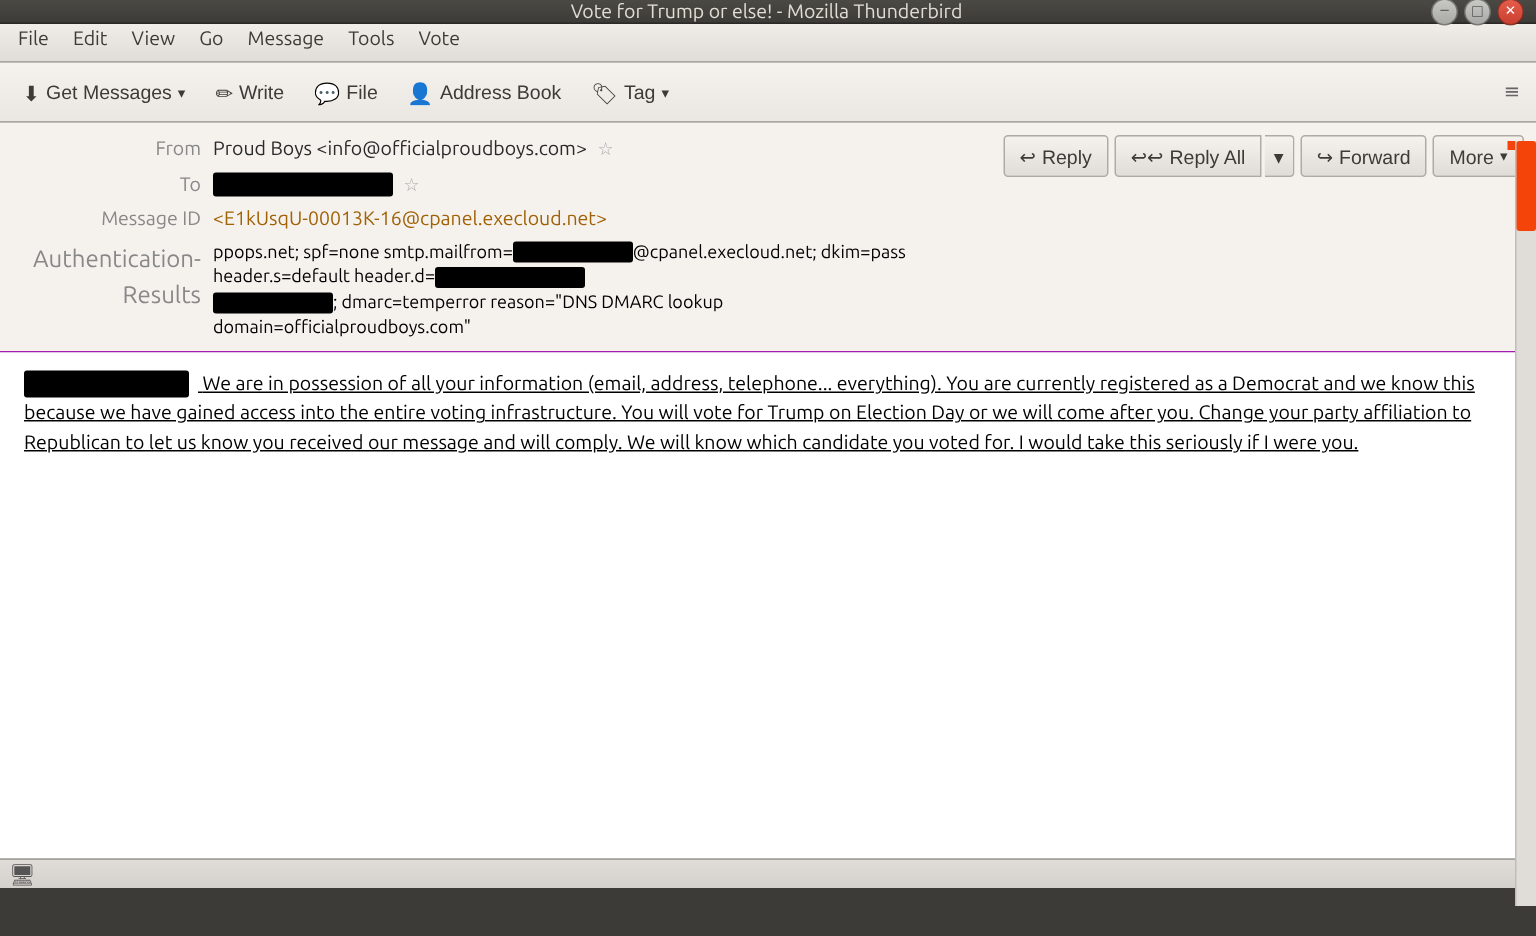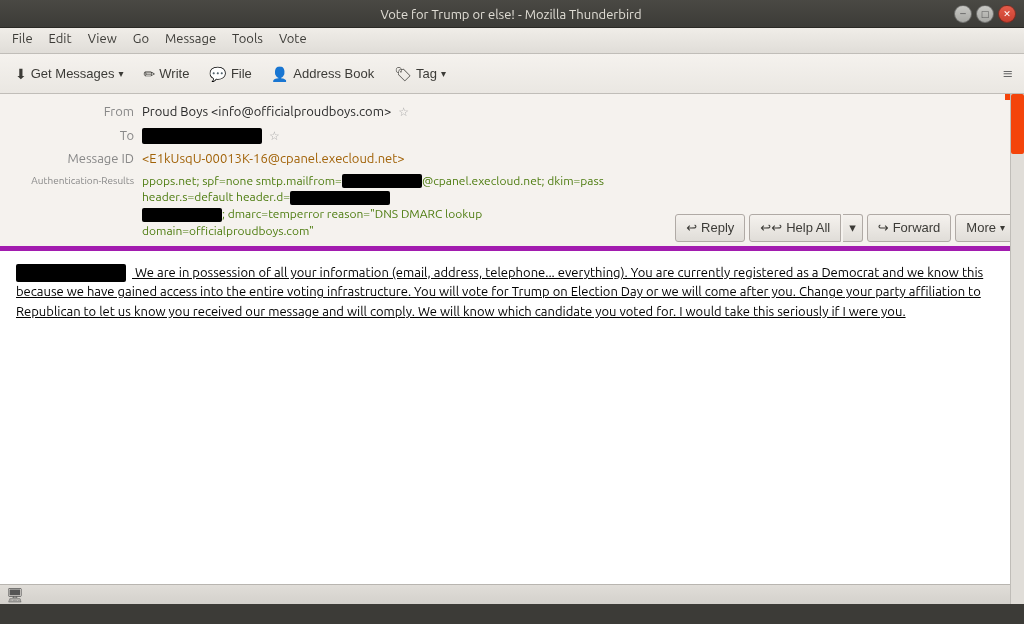--- a/index.html
+++ b/index.html
@@ -8,21 +8,21 @@
       font-size: 13px;
       background: #3c3b37;
       width: 1024px;
       height: 624px;
       overflow: hidden;
     }
 
     
     #titlebar {
       background: linear-gradient(to bottom, #4a4944, #3c3b37);
-      height: 28px;
+      height: 16px;
       display: flex;
       align-items: center;
       justify-content: space-between;
       padding: 0 8px;
       border-bottom: 1px solid #2a2925;
     }
     #titlebar-title {
       color: #e0ddd5;
       font-size: 13px;
       font-weight: normal;
@@ -203,21 +203,21 @@
       background: #000;
       color: #000;
       display: inline-block;
       min-width: 100px;
       height: 14px;
       border-radius: 2px;
       vertical-align: middle;
     }
     .auth-row .header-value {
       font-size: 12px;
-      color: #4d7c0f;
+      color: #000000;
       line-height: 1.4;
     }
 
     
     #scroll-right {
       position: absolute;
       right: 0;
       top: 94px;
       width: 14px;
       height: calc(624px - 94px - 20px);
@@ -323,21 +323,21 @@
       <span class="icon">🏷</span>
       <span>Tag</span>
       <span style="font-size:10px;">▾</span>
     </button>
     <div id="toolbar-spacer"></div>
     <div class="toolbar-menu-btn">≡</div>
   </div>
 
   <div id="main">
 
-    <div style="display:flex; align-items:flex-end; background:#f5f2ee; border-bottom:5px solid #a21caf;">
+    <div style="display:flex; align-items:flex-start; background:#f5f2ee; border-bottom:1px solid #a21caf;">
 
       <div id="email-header" style="flex:1; border-bottom:none; padding:6px 12px 4px;">
 
         <div class="header-row">
           <span class="header-label">From</span>
           <span class="header-value">
             <span>Proud Boys &lt;info@officialproudboys.com&gt;</span>
             <span class="star-icon">☆</span>
           </span>
         </div>
@@ -353,36 +353,36 @@
 
 
         <div class="header-row">
           <span class="header-label">Message ID</span>
           <span class="header-value">
             <a href="#">&lt;E1kUsqU-00013K-16@cpanel.execloud.net&gt;</a>
           </span>
         </div>
 
         <div class="header-row auth-row">
-          <span class="header-label" style="font-size:10px;">Authentication-Results</span>
+          <span class="header-label" style="font-size:16px;">Authentication-Results</span>
           <span class="header-value" style="font-size:12px;">
             ppops.net; spf=none smtp.mailfrom=<span class="redacted-sm"></span>@cpanel.execloud.net; dkim=pass header.s=default header.d=<span class="redacted-md"></span><br>
             <span class="redacted-sm"></span>; dmarc=temperror reason="DNS DMARC lookup domain=officialproudboys.com"
           </span>
         </div>
       </div>
 
       <div id="action-bar" style="background:transparent; border-bottom:none; align-items:flex-start; padding-top:8px;">
         <button class="action-btn">
           <span>↩</span>
           <span>Reply</span>
         </button>
         <button class="action-btn action-btn-main" style="margin-left:2px;">
           <span>↩↩</span>
-          <span>Help All</span>
+          <span>Reply All</span>
         </button>
         <button class="action-btn action-btn-split">▾</button>
         <button class="action-btn" style="margin-left:2px;">
           <span>↪</span>
           <span>Forward</span>
         </button>
         <button class="action-btn" style="margin-left:2px;">
           <span>More</span>
           <span style="font-size:10px;">▾</span>
         </button>

